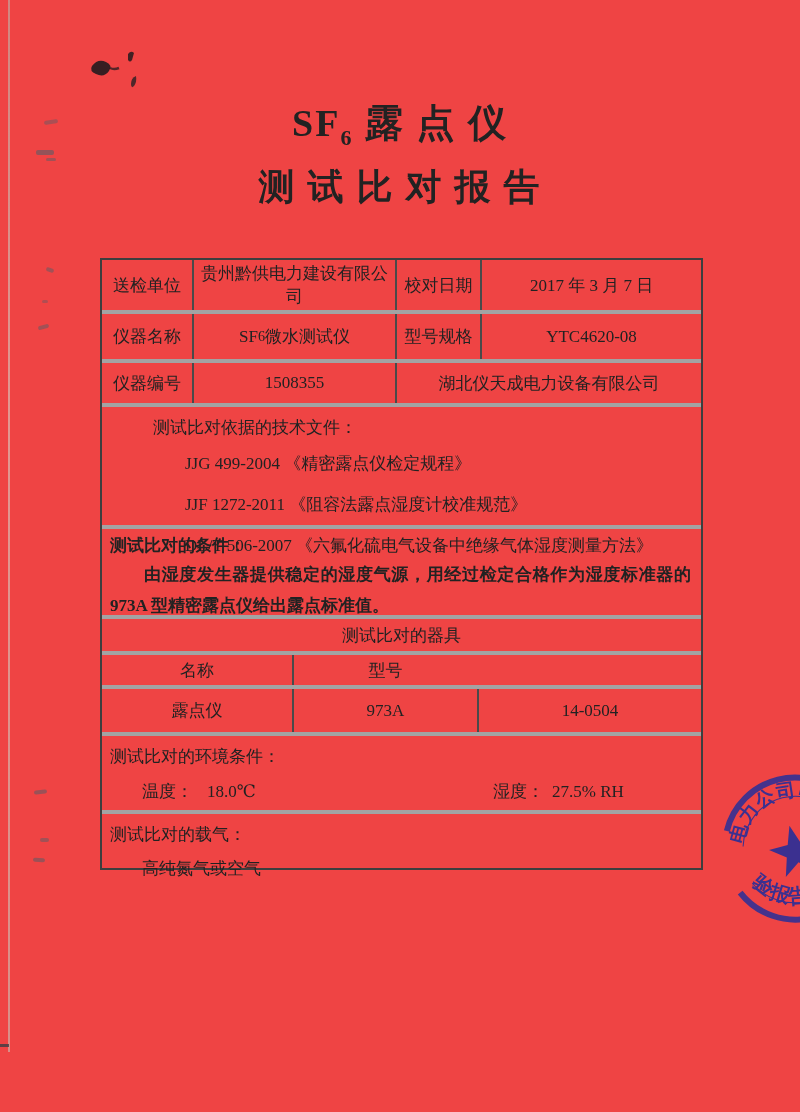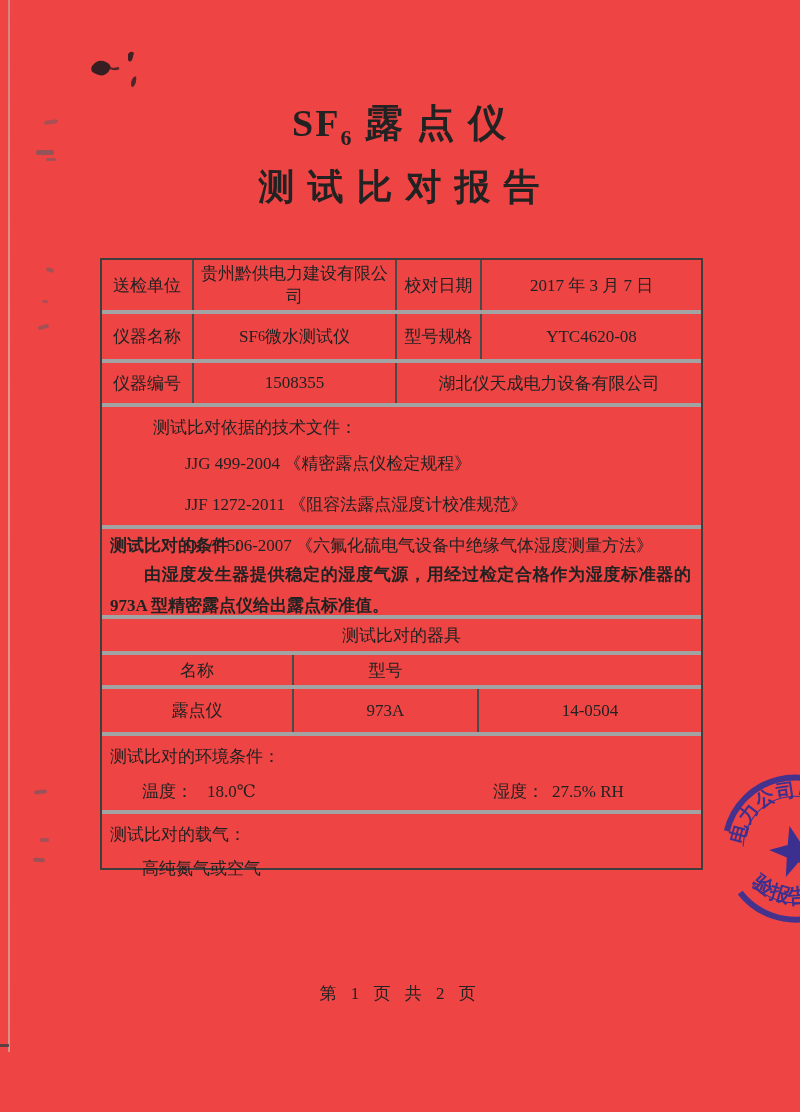--- a/index.html
+++ b/index.html
@@ -167,21 +167,20 @@
     <div class="row" style="height:58px;">
       <div class="section" style="width:100%;">
         <div class="heading">测试比对的载气：</div>
         <div class="indent-body">高纯氮气或空气</div>
       </div>
     </div>
 
 
   </div>
 
-  <div class="page-footer">第 1 页  共 2 页</div>
 
   <svg class="stamp-svg" viewBox="0 0 220 180">
     <g transform="translate(105,88) rotate(-14)" fill="none" stroke="#2c2f97">
       <path d="M -62 -33 A 70 70 0 0 1 62 -33" stroke-width="6" opacity=".95"></path>
       <path d="M -64 30 A 70 70 0 0 0 64 30" stroke-width="6" opacity=".95"></path>
       <path id="stampTopArc" d="M -50 -14 A 52 52 0 0 1 50 -14"></path>
       <path id="stampBottomArc" d="M -50 24 A 56 56 0 0 0 50 24"></path>
       <text font-size="19" font-weight="bold" fill="#2c2f97" stroke="none" letter-spacing="1" font-family="'Liberation Sans',sans-serif">
         <textPath href="#stampTopArc" startOffset="2">电力公司电力</textPath>
       </text>

